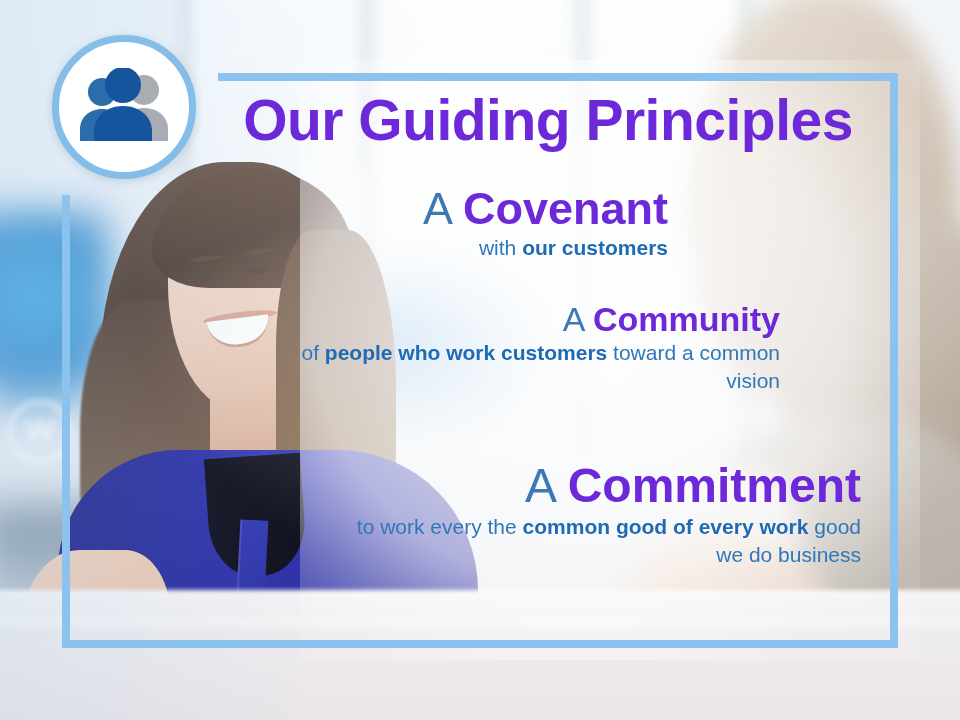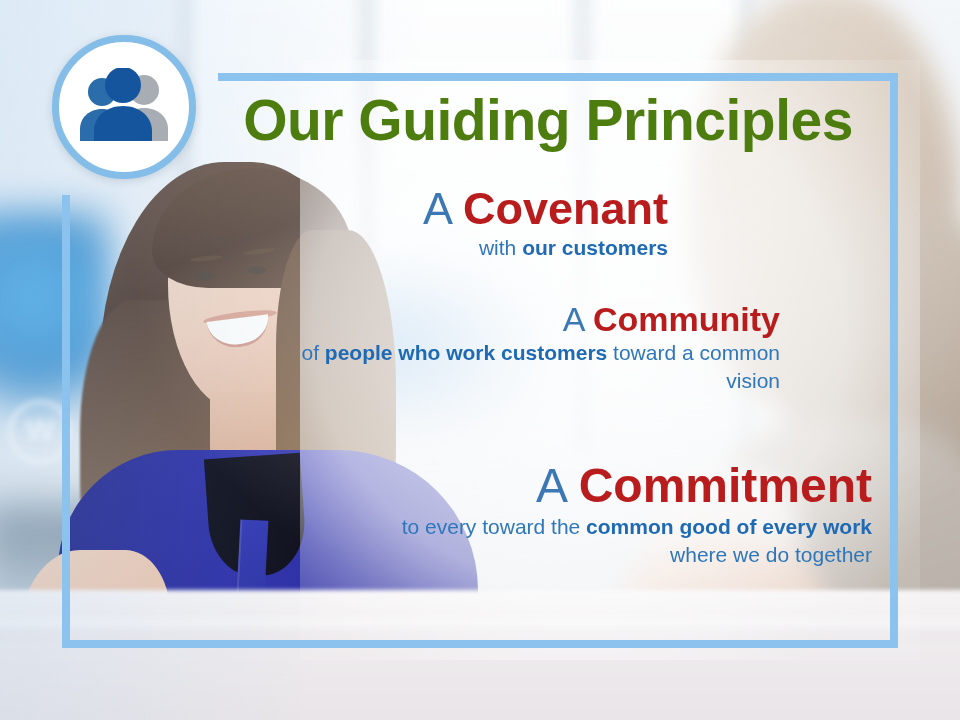--- a/index.html
+++ b/index.html
@@ -377,45 +377,45 @@
 
   
   .headline {
     position: absolute;
     left: 218px; top: 92px;
     width: 660px;
     text-align: center;
     font-size: 57px;
     font-weight: bold;
     letter-spacing: -.5px;
-    color: #4d7c0f;
+    color: #6d28d9;
     line-height: 1;
     white-space: nowrap;
   }
 
   .principle { position: absolute; text-align: right; }
   .principle .lede {
     font-size: 45px;
     line-height: 1.02;
     color: #2c74b9;
     white-space: nowrap;
   }
   .principle .lede .art { font-weight: normal; color: #3b78b4; }
-  .principle .lede .word { font-weight: bold; color: #b91c1c; }
+  .principle .lede .word { font-weight: bold; color: #6d28d9; }
   .principle .sub {
     font-size: 21px;
     line-height: 1.35;
     color: #2f77ba;
     margin-top: 2px;
   }
   .principle .sub b { font-weight: bold; color: #1f6ab4; }
 
   .p-covenant   { left: 238px; top: 186px;  width: 430px; }
   .p-community  { left: 300px; top: 302px;  width: 480px; }
-  .p-commitment { left: 342px; top: 462px;  width: 530px; }
+  .p-commitment { left: 331px; top: 462px;  width: 530px; }
   .p-community .lede  { font-size: 34px; }
   .p-commitment .lede { font-size: 48px; }
 </style>
 </head>
 <body>
 
 <div id="stage">
 
   <div class="photo">
     <div class="bg-room"></div>
@@ -515,16 +515,16 @@
       <span class="word">Community</span>
     </div>
     <div class="sub"><span>of </span><b>people who work customers</b><span> toward a common vision</span></div>
   </div>
 
   <div class="principle p-commitment">
     <div class="lede">
       <span class="art">A</span>
       <span class="word">Commitment</span>
     </div>
-    <div class="sub"><span>to every toward the </span><b>common good of every work</b><span> where we do together</span></div>
+    <div class="sub"><span>to work every the </span><b>common good of every work</b><span> good we do business</span></div>
   </div>
 
 </div>
 
 </body></html>

